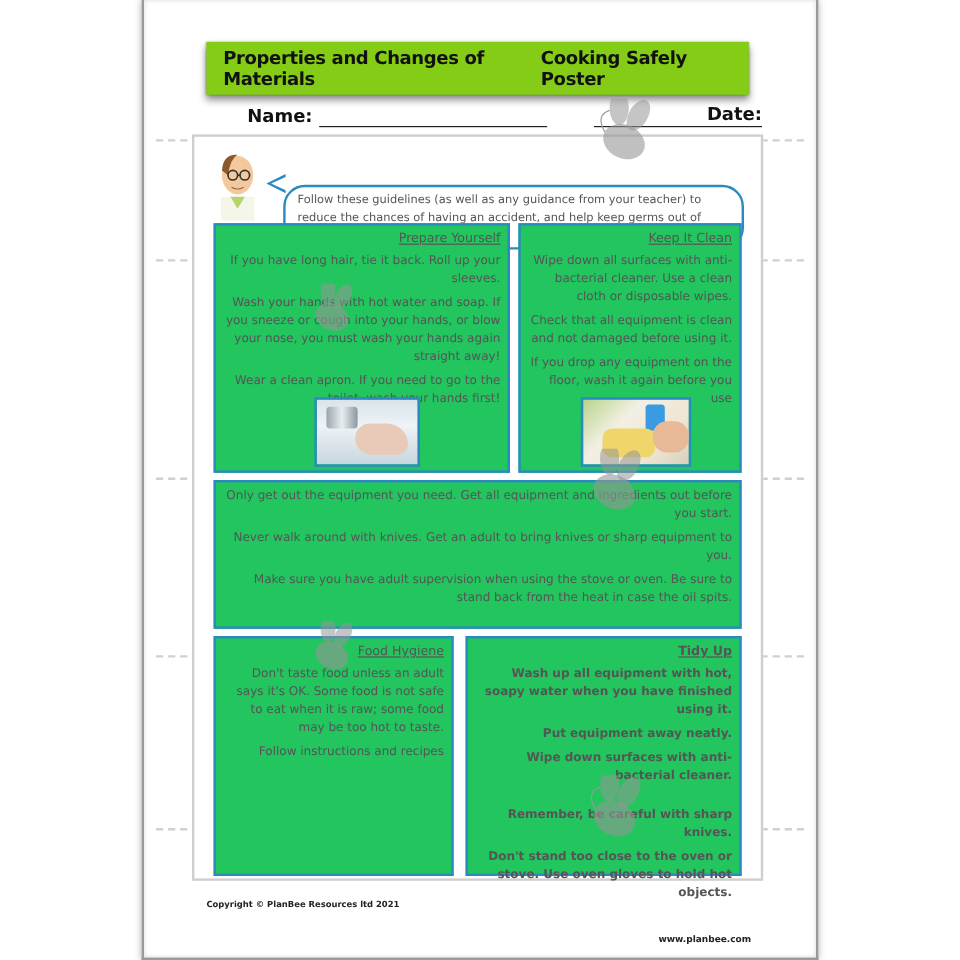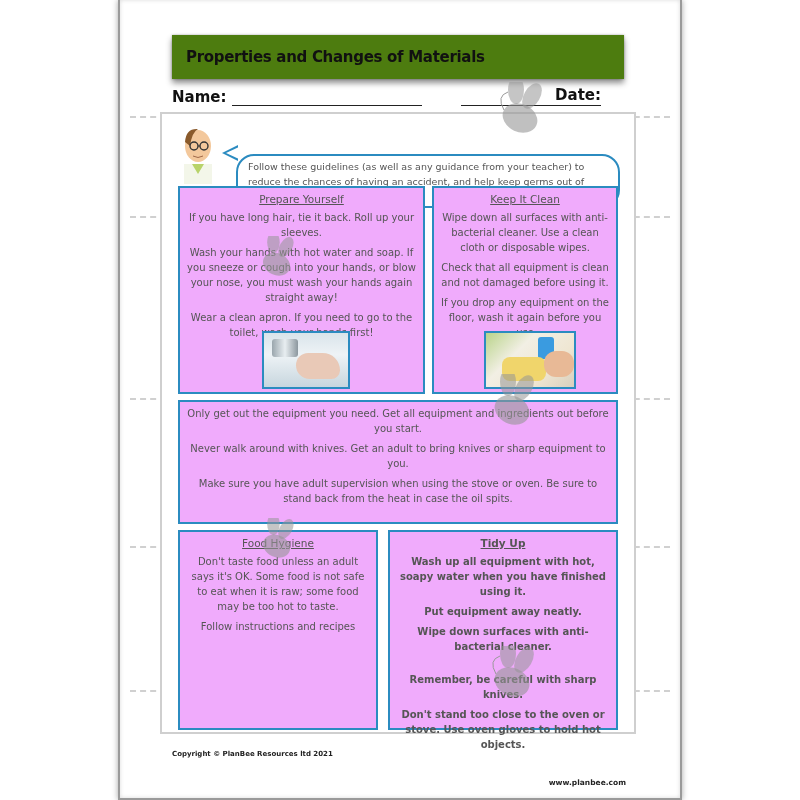--- a/index.html
+++ b/index.html
@@ -8,29 +8,29 @@
 
     .sheet {
       position: absolute; left: 118px; top: 0; width: 564px; height: 800px;
       background: #ffffff;
       border-left: 2px solid #9a9a9a; border-right: 2px solid #9a9a9a; border-bottom: 2px solid #9a9a9a;
       box-shadow: 0 0 6px rgba(0,0,0,0.35), inset 0 0 4px rgba(0,0,0,0.15);
     }
 
     .title-banner {
       position: absolute; left: 172px; top: 35px; width: 452px; height: 44px;
-      background: #4d7c0f;
+      background: #84cc16;
       box-shadow: 0 4px 6px rgba(0,0,0,0.45), 0 0 2px rgba(0,0,0,0.3);
       display: flex; align-items: center; justify-content: space-between;
       padding: 0 14px;
       font-family: "DejaVu Sans", sans-serif; font-weight: bold; font-size: 15px; color: #111;
       letter-spacing: -0.3px;
     }
 
-    .field-row { position: absolute; top: 86px; height: 20px; display: flex; align-items: flex-end; font-weight: bold; font-size: 15px; color: #111; }
+    .field-row { position: absolute; top: 86px; height: 20px; display: flex; align-items: flex-end; font-weight: bold; font-size: 15px; color: #111; margin-left: 34px; }
     .field-row .line { border-bottom: 1.5px solid #222; height: 16px; margin-left: 6px; }
     .name-row { left: 172px; }
     .name-row .line { width: 190px; }
     .date-row { left: 455px; flex-direction: column; }
     .date-row .line { width: 140px; }
 
     .worksheet {
       position: absolute; left: 160px; top: 112px; width: 476px; height: 622px;
       border: 2px solid #cfcfcf; background: #fff;
     }
@@ -51,22 +51,22 @@
       border-top: 8px solid transparent; border-bottom: 8px solid transparent;
       border-right: 16px solid #2b8bc0;
     }
     .bubble-tail-inner {
       position: absolute; left: 226px; top: 147px; width: 0; height: 0;
       border-top: 6px solid transparent; border-bottom: 6px solid transparent;
       border-right: 13px solid #fff;
     }
 
     .panel {
-      position: absolute; border: 2.5px solid #2b8bc0; background: #f0abfc;
-      font-family: "DejaVu Sans", sans-serif; color: #555; text-align: center;
+      position: absolute; border: 2.5px solid #2b8bc0; background: #22c55e;
+      font-family: "DejaVu Sans", sans-serif; color: #555; text-align: right;
       padding: 4px 6px;
     }
     .panel .heading {
       text-decoration: underline; font-size: 10.5px; line-height: 14px; margin-bottom: 4px; color: #555;
     }
     .panel p { font-size: 10px; line-height: 15px; margin-bottom: 5px; }
 
     .p-prepare { left: 178px; top: 186px; width: 247px; height: 208px; }
     .p-clean   { left: 432px; top: 186px; width: 186px; height: 208px; }
     .p-equip   { left: 178px; top: 400px; width: 440px; height: 124px; }
@@ -98,20 +98,21 @@
 <div class="sheet"></div>
 
 <div class="dash" style="left:130px;top:116px;width:540px;"></div>
 <div class="dash" style="left:130px;top:216px;width:540px;"></div>
 <div class="dash" style="left:130px;top:398px;width:540px;"></div>
 <div class="dash" style="left:130px;top:546px;width:540px;"></div>
 <div class="dash" style="left:130px;top:690px;width:540px;"></div>
 
 <div class="title-banner">
   <span>Properties and Changes of Materials</span>
+  <span>Cooking Safely Poster</span>
 </div>
 
 <div class="field-row name-row">
   <span>Name:</span>
   <span class="line"></span>
 </div>
 <div class="field-row date-row">
   <span>Date:</span>
   <span class="line"></span>
 </div>

